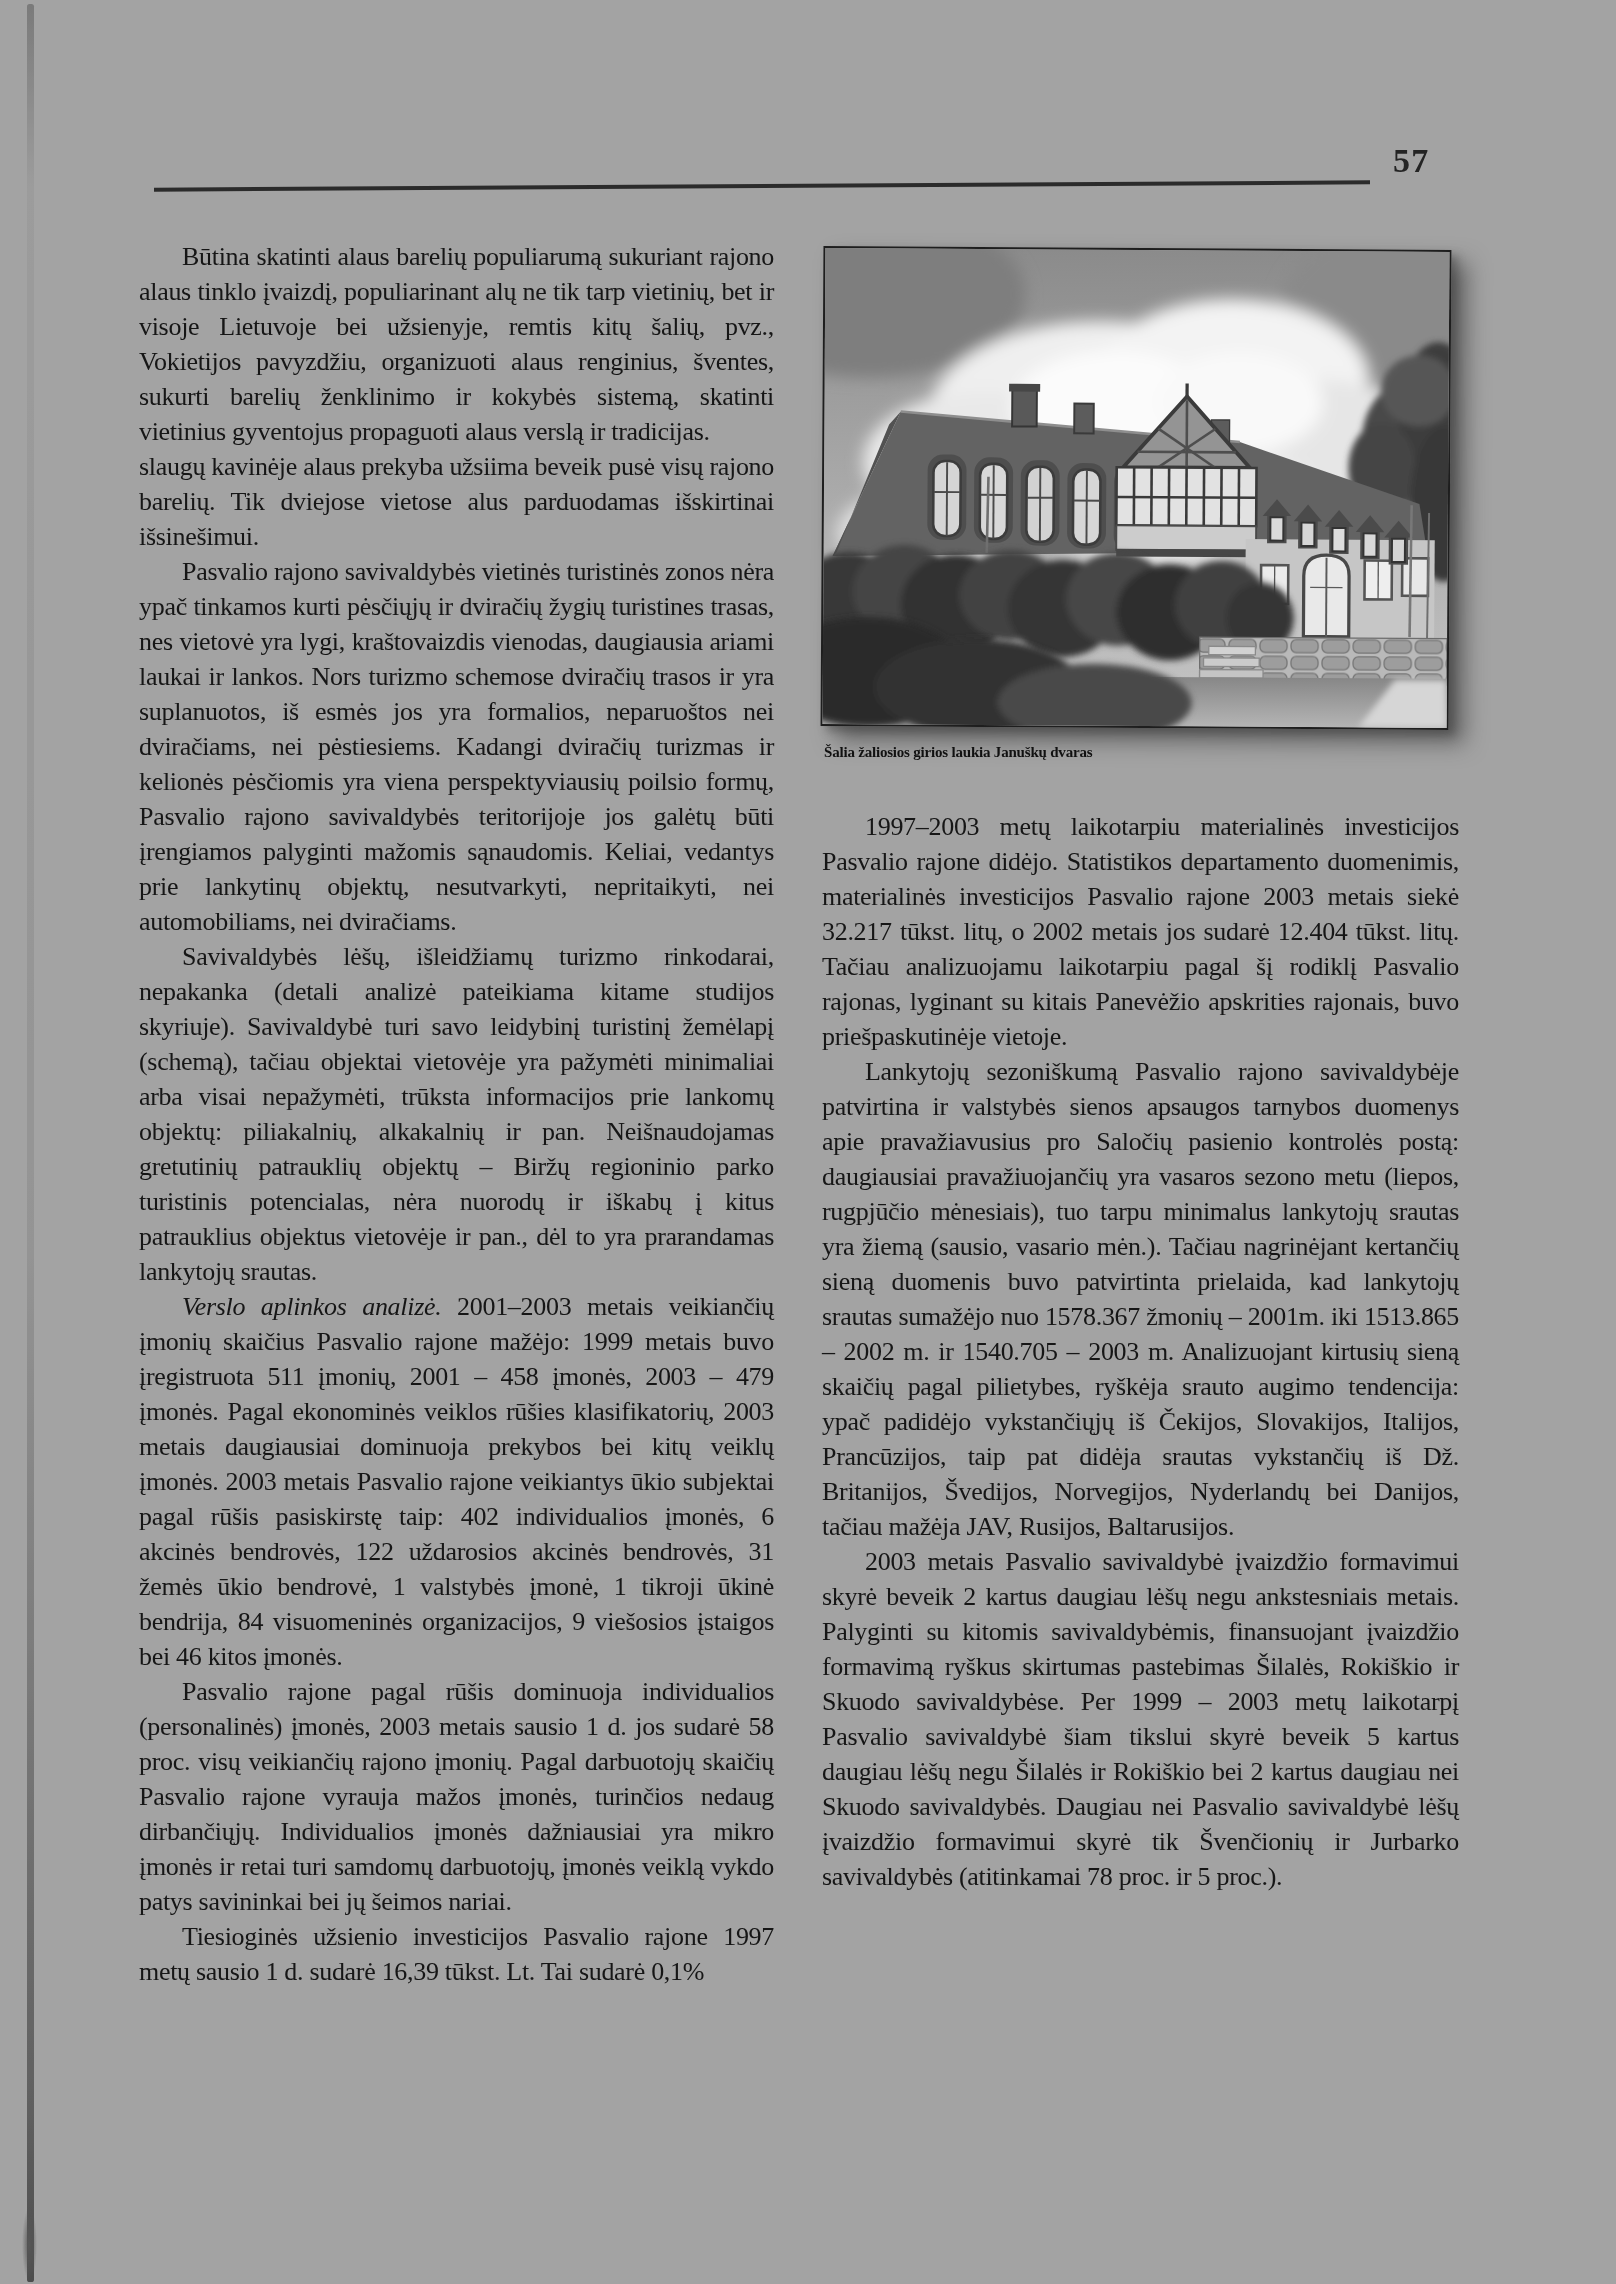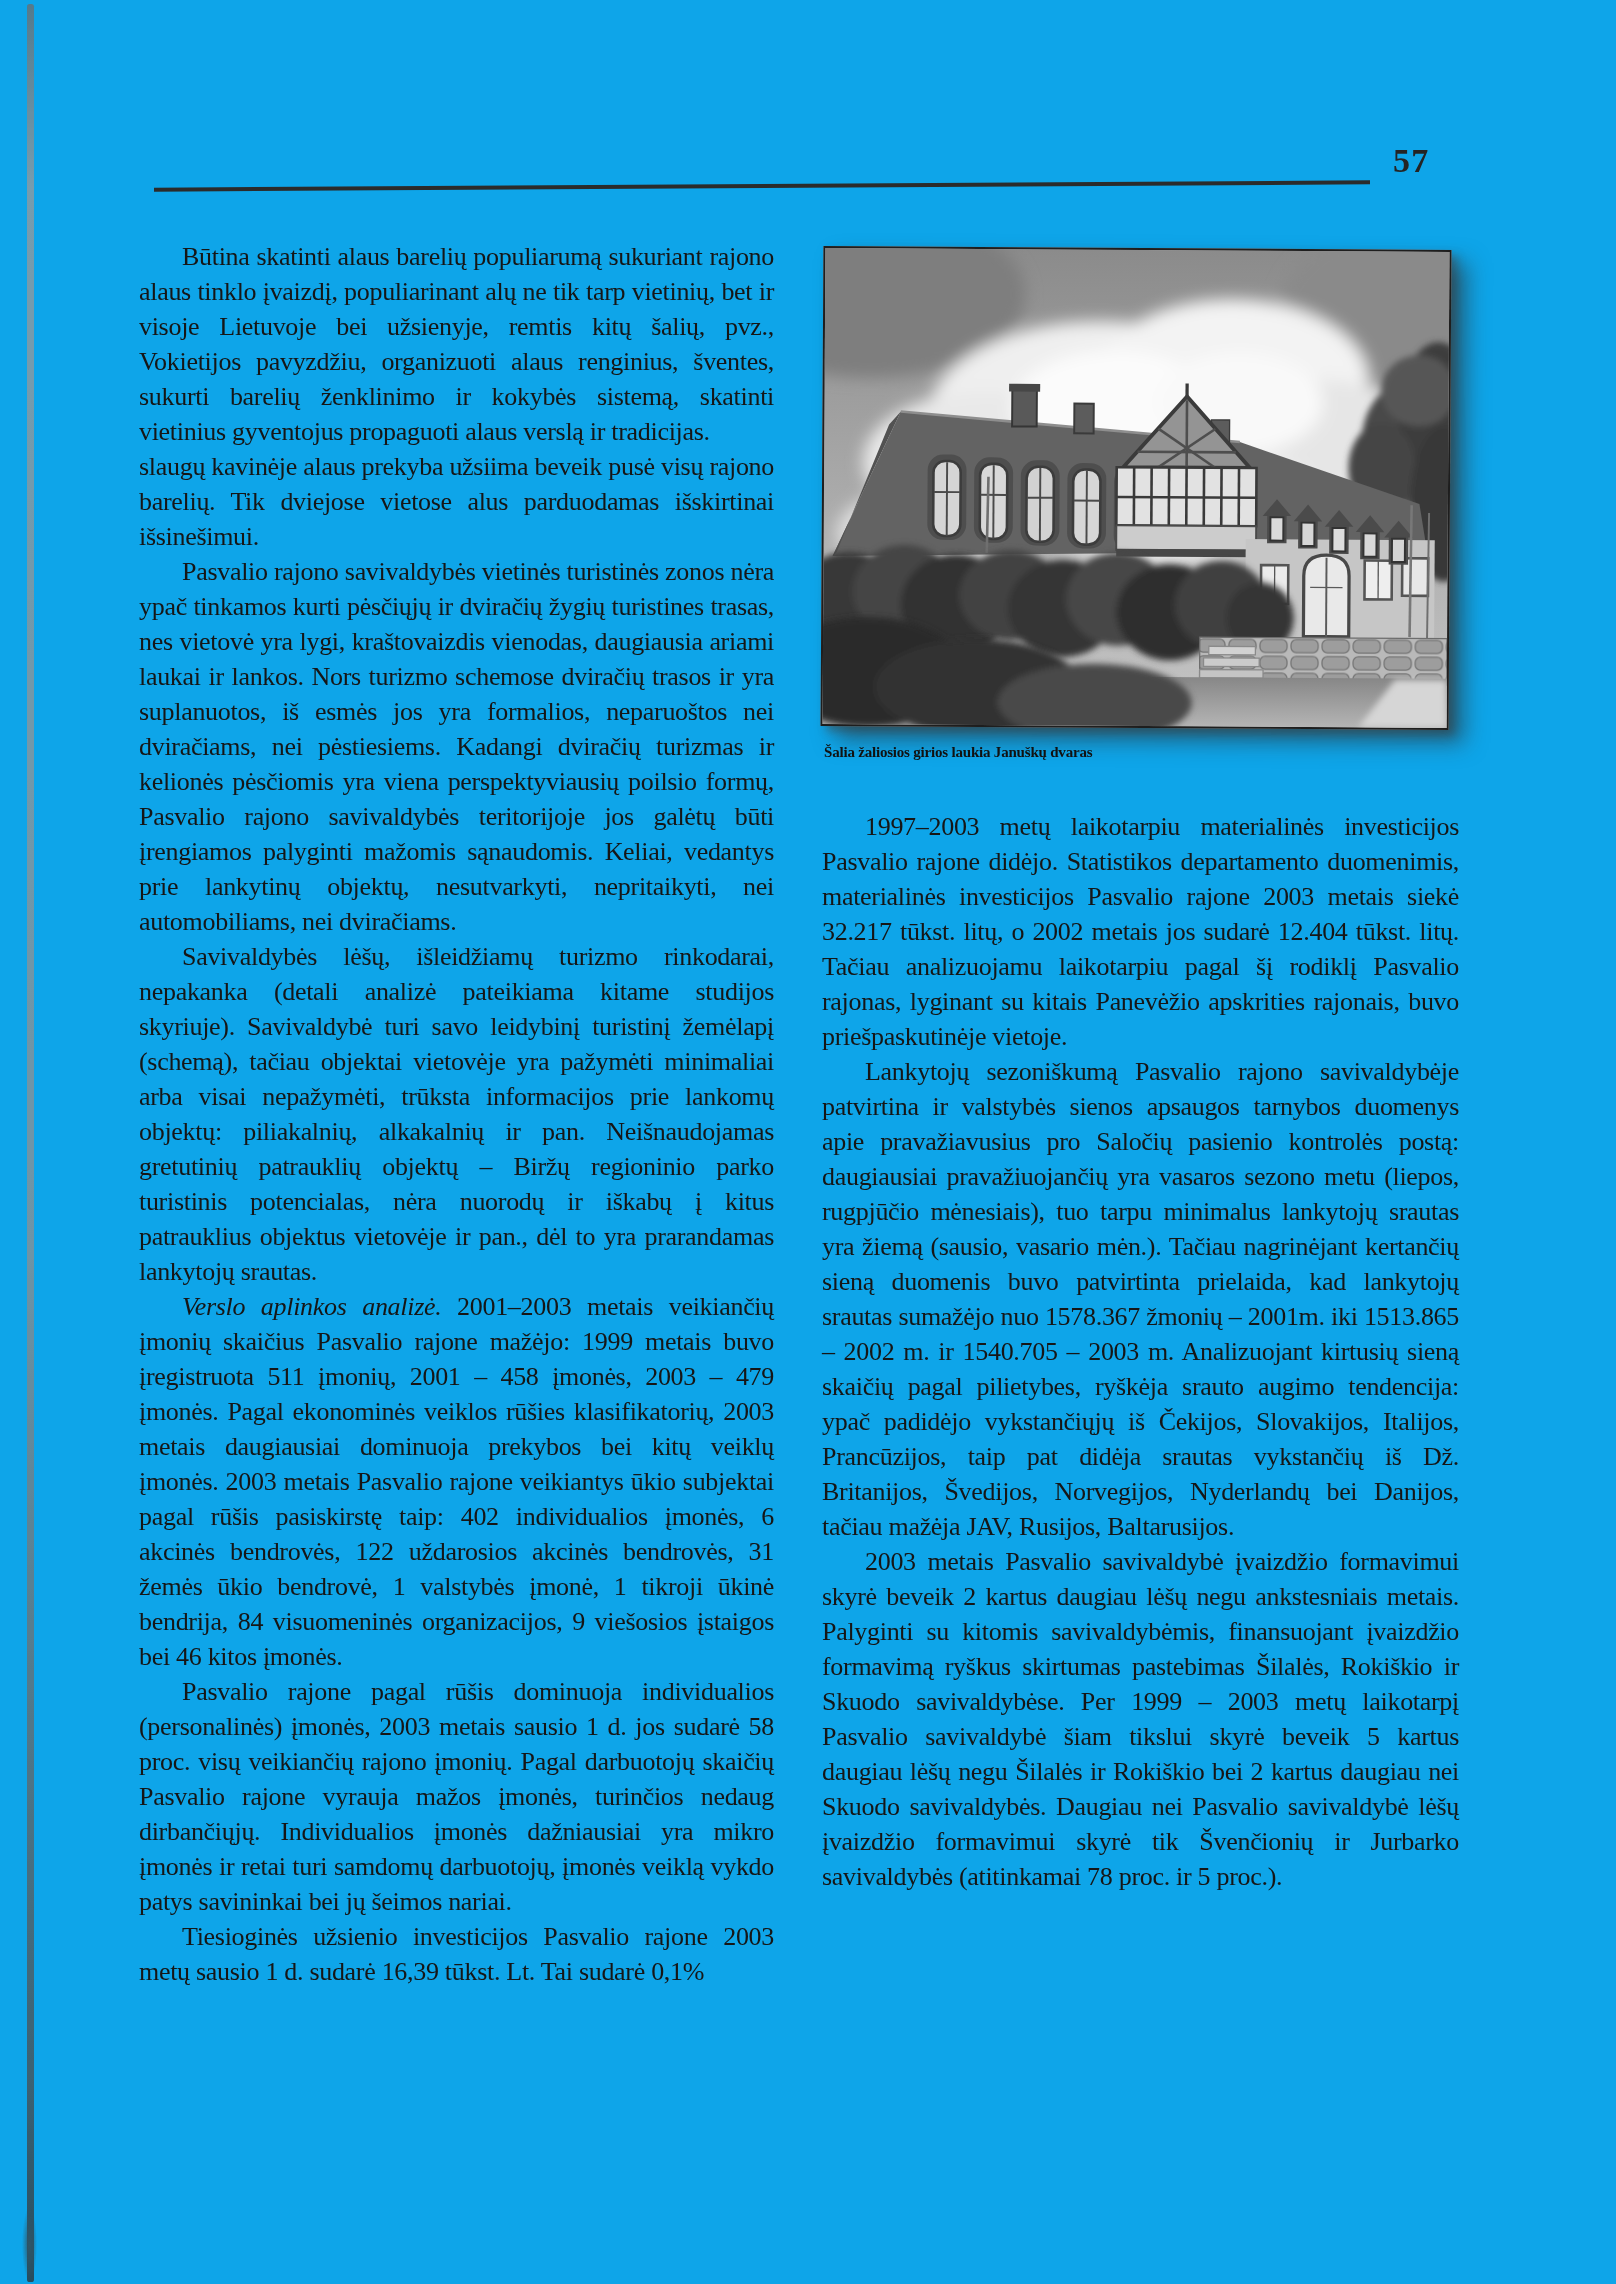--- a/index.html
+++ b/index.html
@@ -1,19 +1,19 @@
 <!DOCTYPE html>
 <html lang="lt" style="font-size:10.4px"><head>
 <meta charset="utf-8">
 <style>
   html,body{margin:0;padding:0;background:#e8e8e8;}
   .page{
     position:relative;
     width:1616px;height:2284px;
-    background:#0ea5e9;
+    background:#a3a3a3;
     overflow:hidden;
     font-family:"Liberation Serif","DejaVu Serif",serif;
     color:#161616;
   }
   
   .scan-line{
     position:absolute;left:27px;top:3.9px;width:7.2px;height:2278px;
     background:linear-gradient(to bottom,#6d6d6d 0%,#9a9a9a 8%,#8f8f8f 55%,#4a4a4a 92%,#303030 100%);
     opacity:.75;border-radius:2.6px;
     filter:blur(0.7px);
@@ -66,21 +66,21 @@
 
   <div class="page-number">57</div>
 
   <div class="col col-left">
     <p class="para indent">Būtina skatinti alaus barelių populiarumą sukuriant rajono alaus tinklo įvaizdį, populiarinant alų ne tik tarp vietinių, bet ir visoje Lietuvoje bei užsienyje, remtis kitų šalių, pvz., Vokietijos pavyzdžiu, organizuoti alaus renginius, šventes, sukurti barelių ženklinimo ir kokybės sistemą, skatinti vietinius gyventojus propaguoti alaus verslą ir tradicijas.</p>
     <p class="para">slaugų kavinėje alaus prekyba užsiima beveik pusė visų rajono barelių. Tik dviejose vietose alus parduodamas išskirtinai išsinešimui.</p>
     <p class="para indent">Pasvalio rajono savivaldybės vietinės turistinės zonos nėra ypač tinkamos kurti pėsčiųjų ir dviračių žygių turistines trasas, nes vietovė yra lygi, kraštovaizdis vienodas, daugiausia ariami laukai ir lankos. Nors turizmo schemose dviračių trasos ir yra suplanuotos, iš esmės jos yra formalios, neparuoštos nei dviračiams, nei pėstiesiems. Kadangi dviračių turizmas ir kelionės pėsčiomis yra viena perspektyviausių poilsio formų, Pasvalio rajono savivaldybės teritorijoje jos galėtų būti įrengiamos palyginti mažomis sąnaudomis. Keliai, vedantys prie lankytinų objektų, nesutvarkyti, nepritaikyti, nei automobiliams, nei dviračiams.</p>
     <p class="para indent">Savivaldybės lėšų, išleidžiamų turizmo rinkodarai, nepakanka (detali analizė pateikiama kitame studijos skyriuje). Savivaldybė turi savo leidybinį turistinį žemėlapį (schemą), tačiau objektai vietovėje yra pažymėti minimaliai arba visai nepažymėti, trūksta informacijos prie lankomų objektų: piliakalnių, alkakalnių ir pan. Neišnaudojamas gretutinių patrauklių objektų – Biržų regioninio parko turistinis potencialas, nėra nuorodų ir iškabų į kitus patrauklius objektus vietovėje ir pan., dėl to yra prarandamas lankytojų srautas.</p>
     <p class="para indent"><span class="italic">Verslo aplinkos analizė.</span><span> 2001–2003 metais veikiančių įmonių skaičius Pasvalio rajone mažėjo: 1999 metais buvo įregistruota 511 įmonių, 2001 – 458 įmonės, 2003 – 479 įmonės. Pagal ekonominės veiklos rūšies klasifikatorių, 2003 metais daugiausiai dominuoja prekybos bei kitų veiklų įmonės. 2003 metais Pasvalio rajone veikiantys ūkio subjektai pagal rūšis pasiskirstę taip: 402 individualios įmonės, 6 akcinės bendrovės, 122 uždarosios akcinės bendrovės, 31 žemės ūkio bendrovė, 1 valstybės įmonė, 1 tikroji ūkinė bendrija, 84 visuomeninės organizacijos, 9 viešosios įstaigos bei 46 kitos įmonės.</span></p>
     <p class="para indent">Pasvalio rajone pagal rūšis dominuoja individualios (personalinės) įmonės, 2003 metais sausio 1 d. jos sudarė 58 proc. visų veikiančių rajono įmonių. Pagal darbuotojų skaičių Pasvalio rajone vyrauja mažos įmonės, turinčios nedaug dirbančiųjų. Individualios įmonės dažniausiai yra mikro įmonės ir retai turi samdomų darbuotojų, įmonės veiklą vykdo patys savininkai bei jų šeimos nariai.</p>
-    <p class="para indent">Tiesioginės užsienio investicijos Pasvalio rajone 2003 metų sausio 1 d. sudarė 16,39 tūkst. Lt. Tai sudarė 0,1%</p>
+    <p class="para indent">Tiesioginės užsienio investicijos Pasvalio rajone 1997 metų sausio 1 d. sudarė 16,39 tūkst. Lt. Tai sudarė 0,1%</p>
   </div>
 
   <div class="photo-frame">
     <svg viewBox="0 0 964 736" preserveAspectRatio="none">
       <defs>
         <linearGradient id="sky" x1="0" y1="0" x2="0" y2="1">
           <stop offset="0" stop-color="#8b8b8b"></stop>
           <stop offset="0.5" stop-color="#a9a9a9"></stop>
           <stop offset="1" stop-color="#c6c6c6"></stop>
         </linearGradient>

